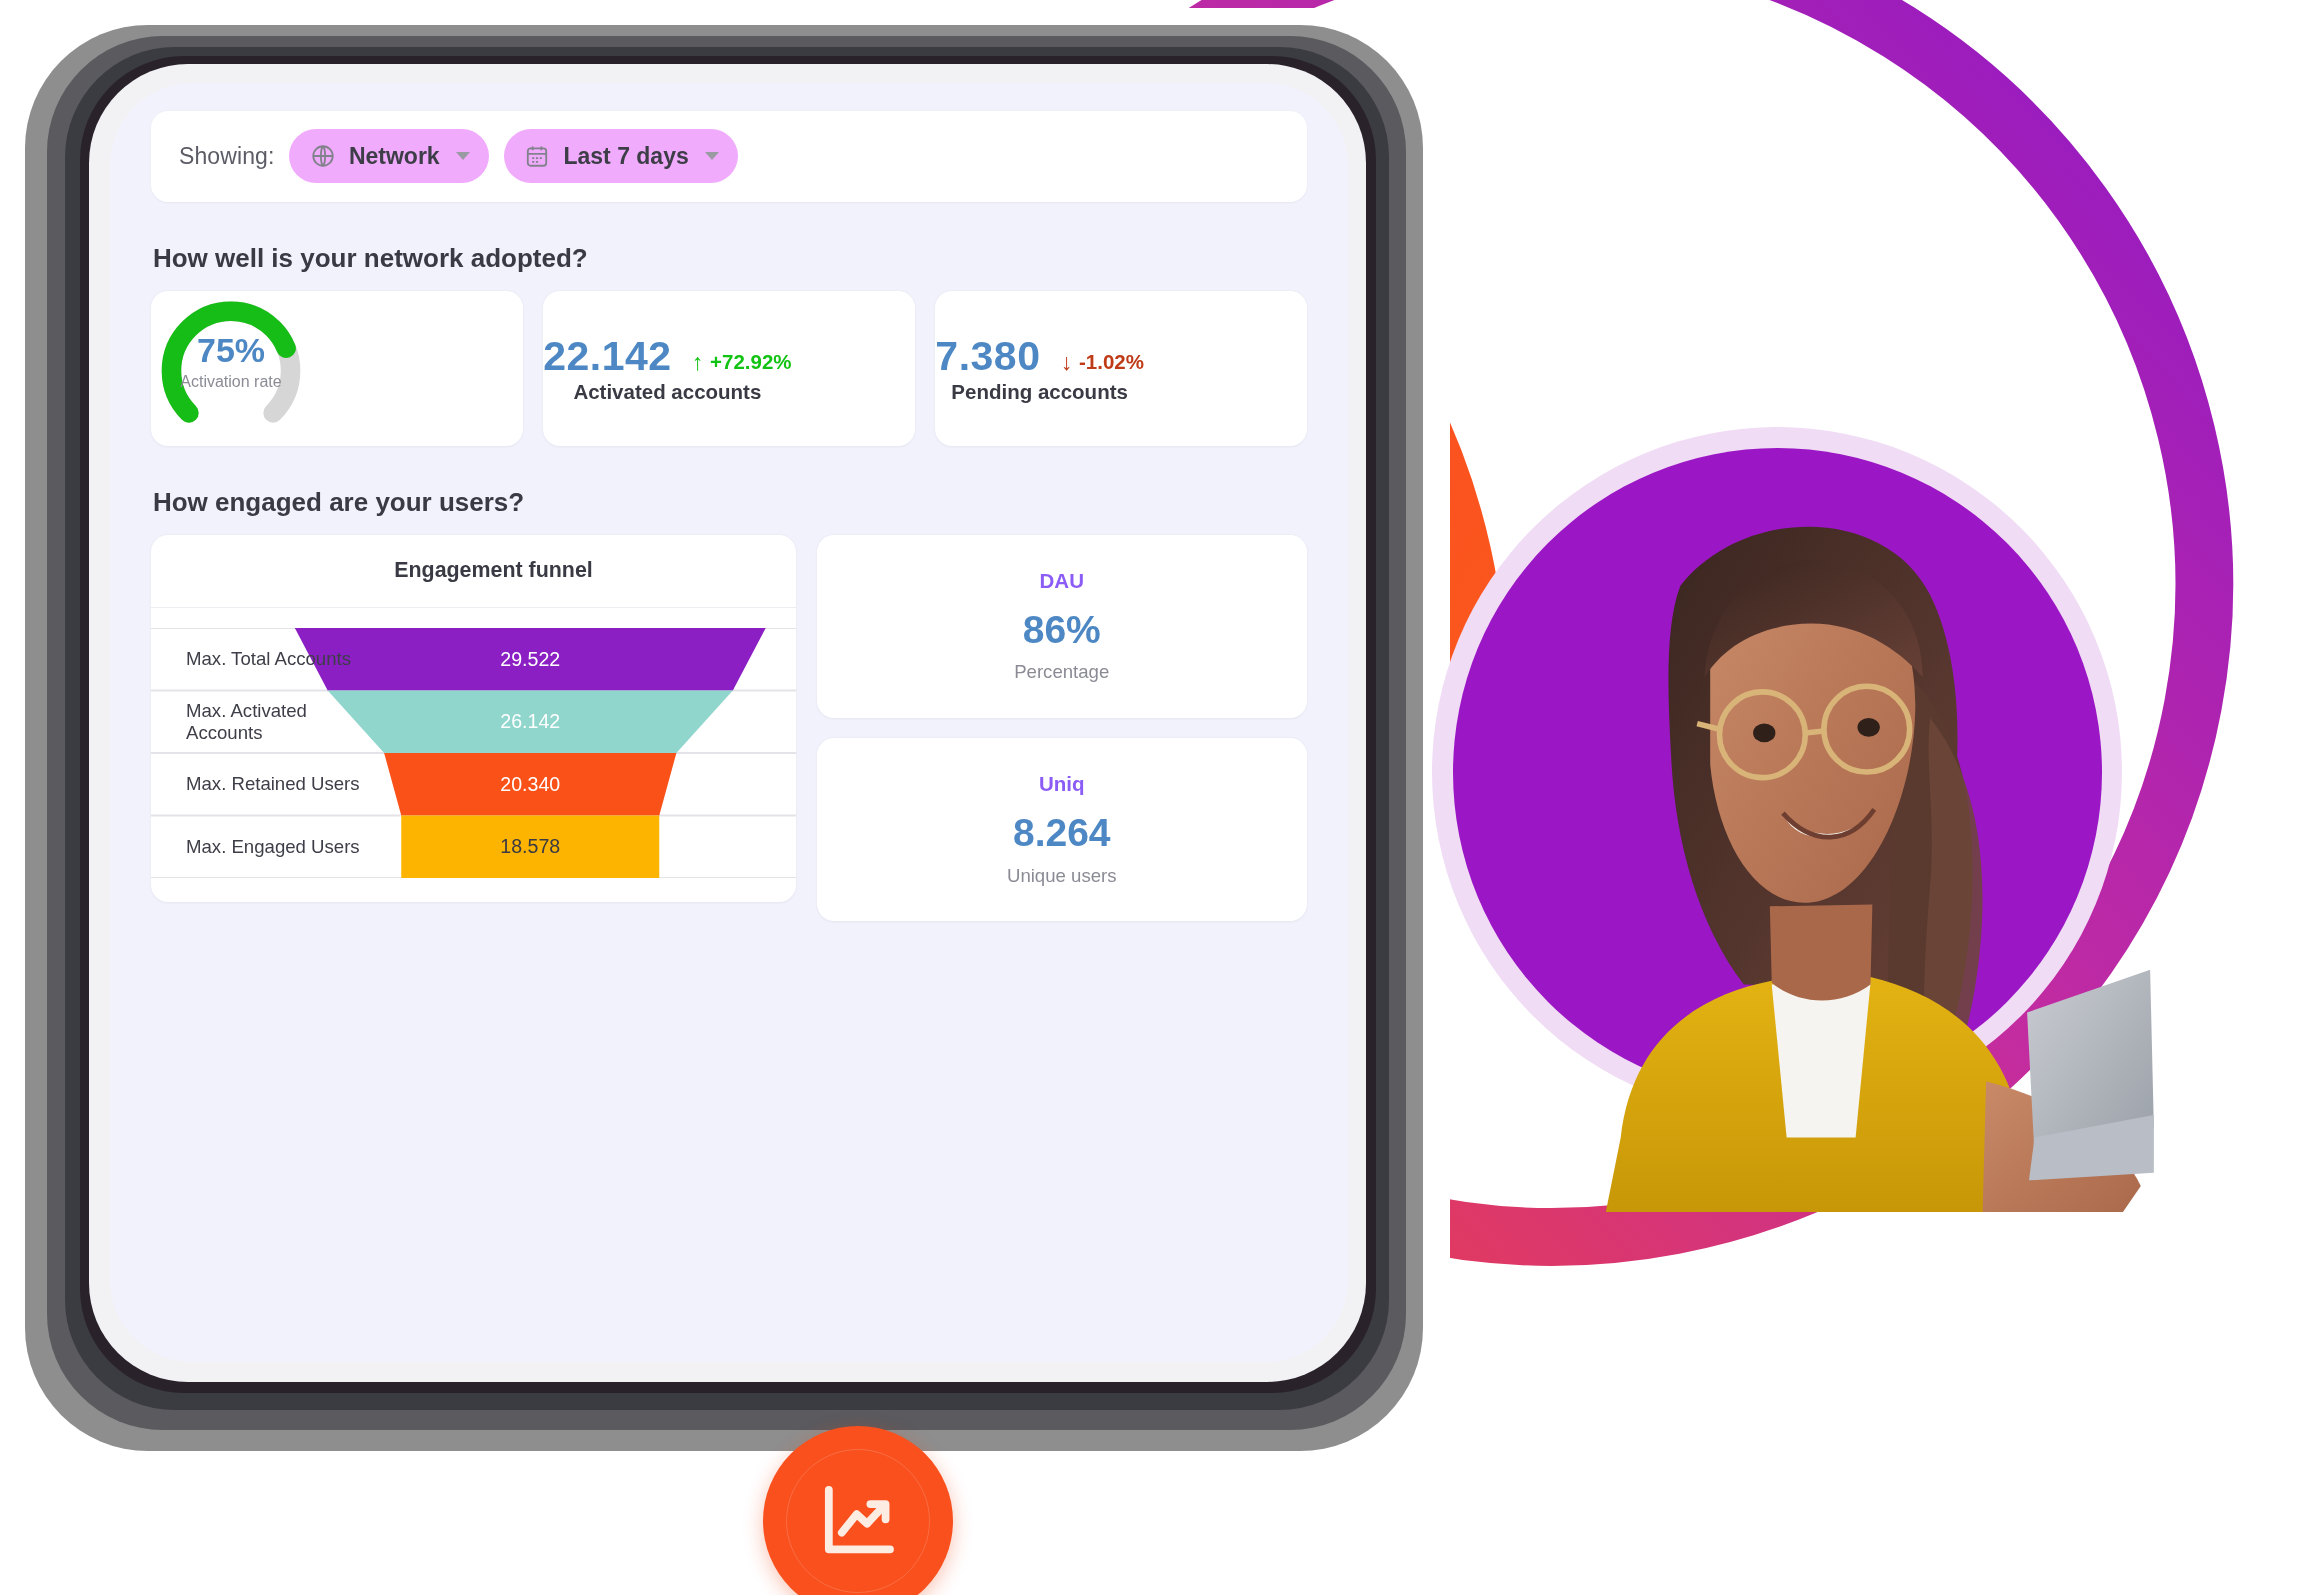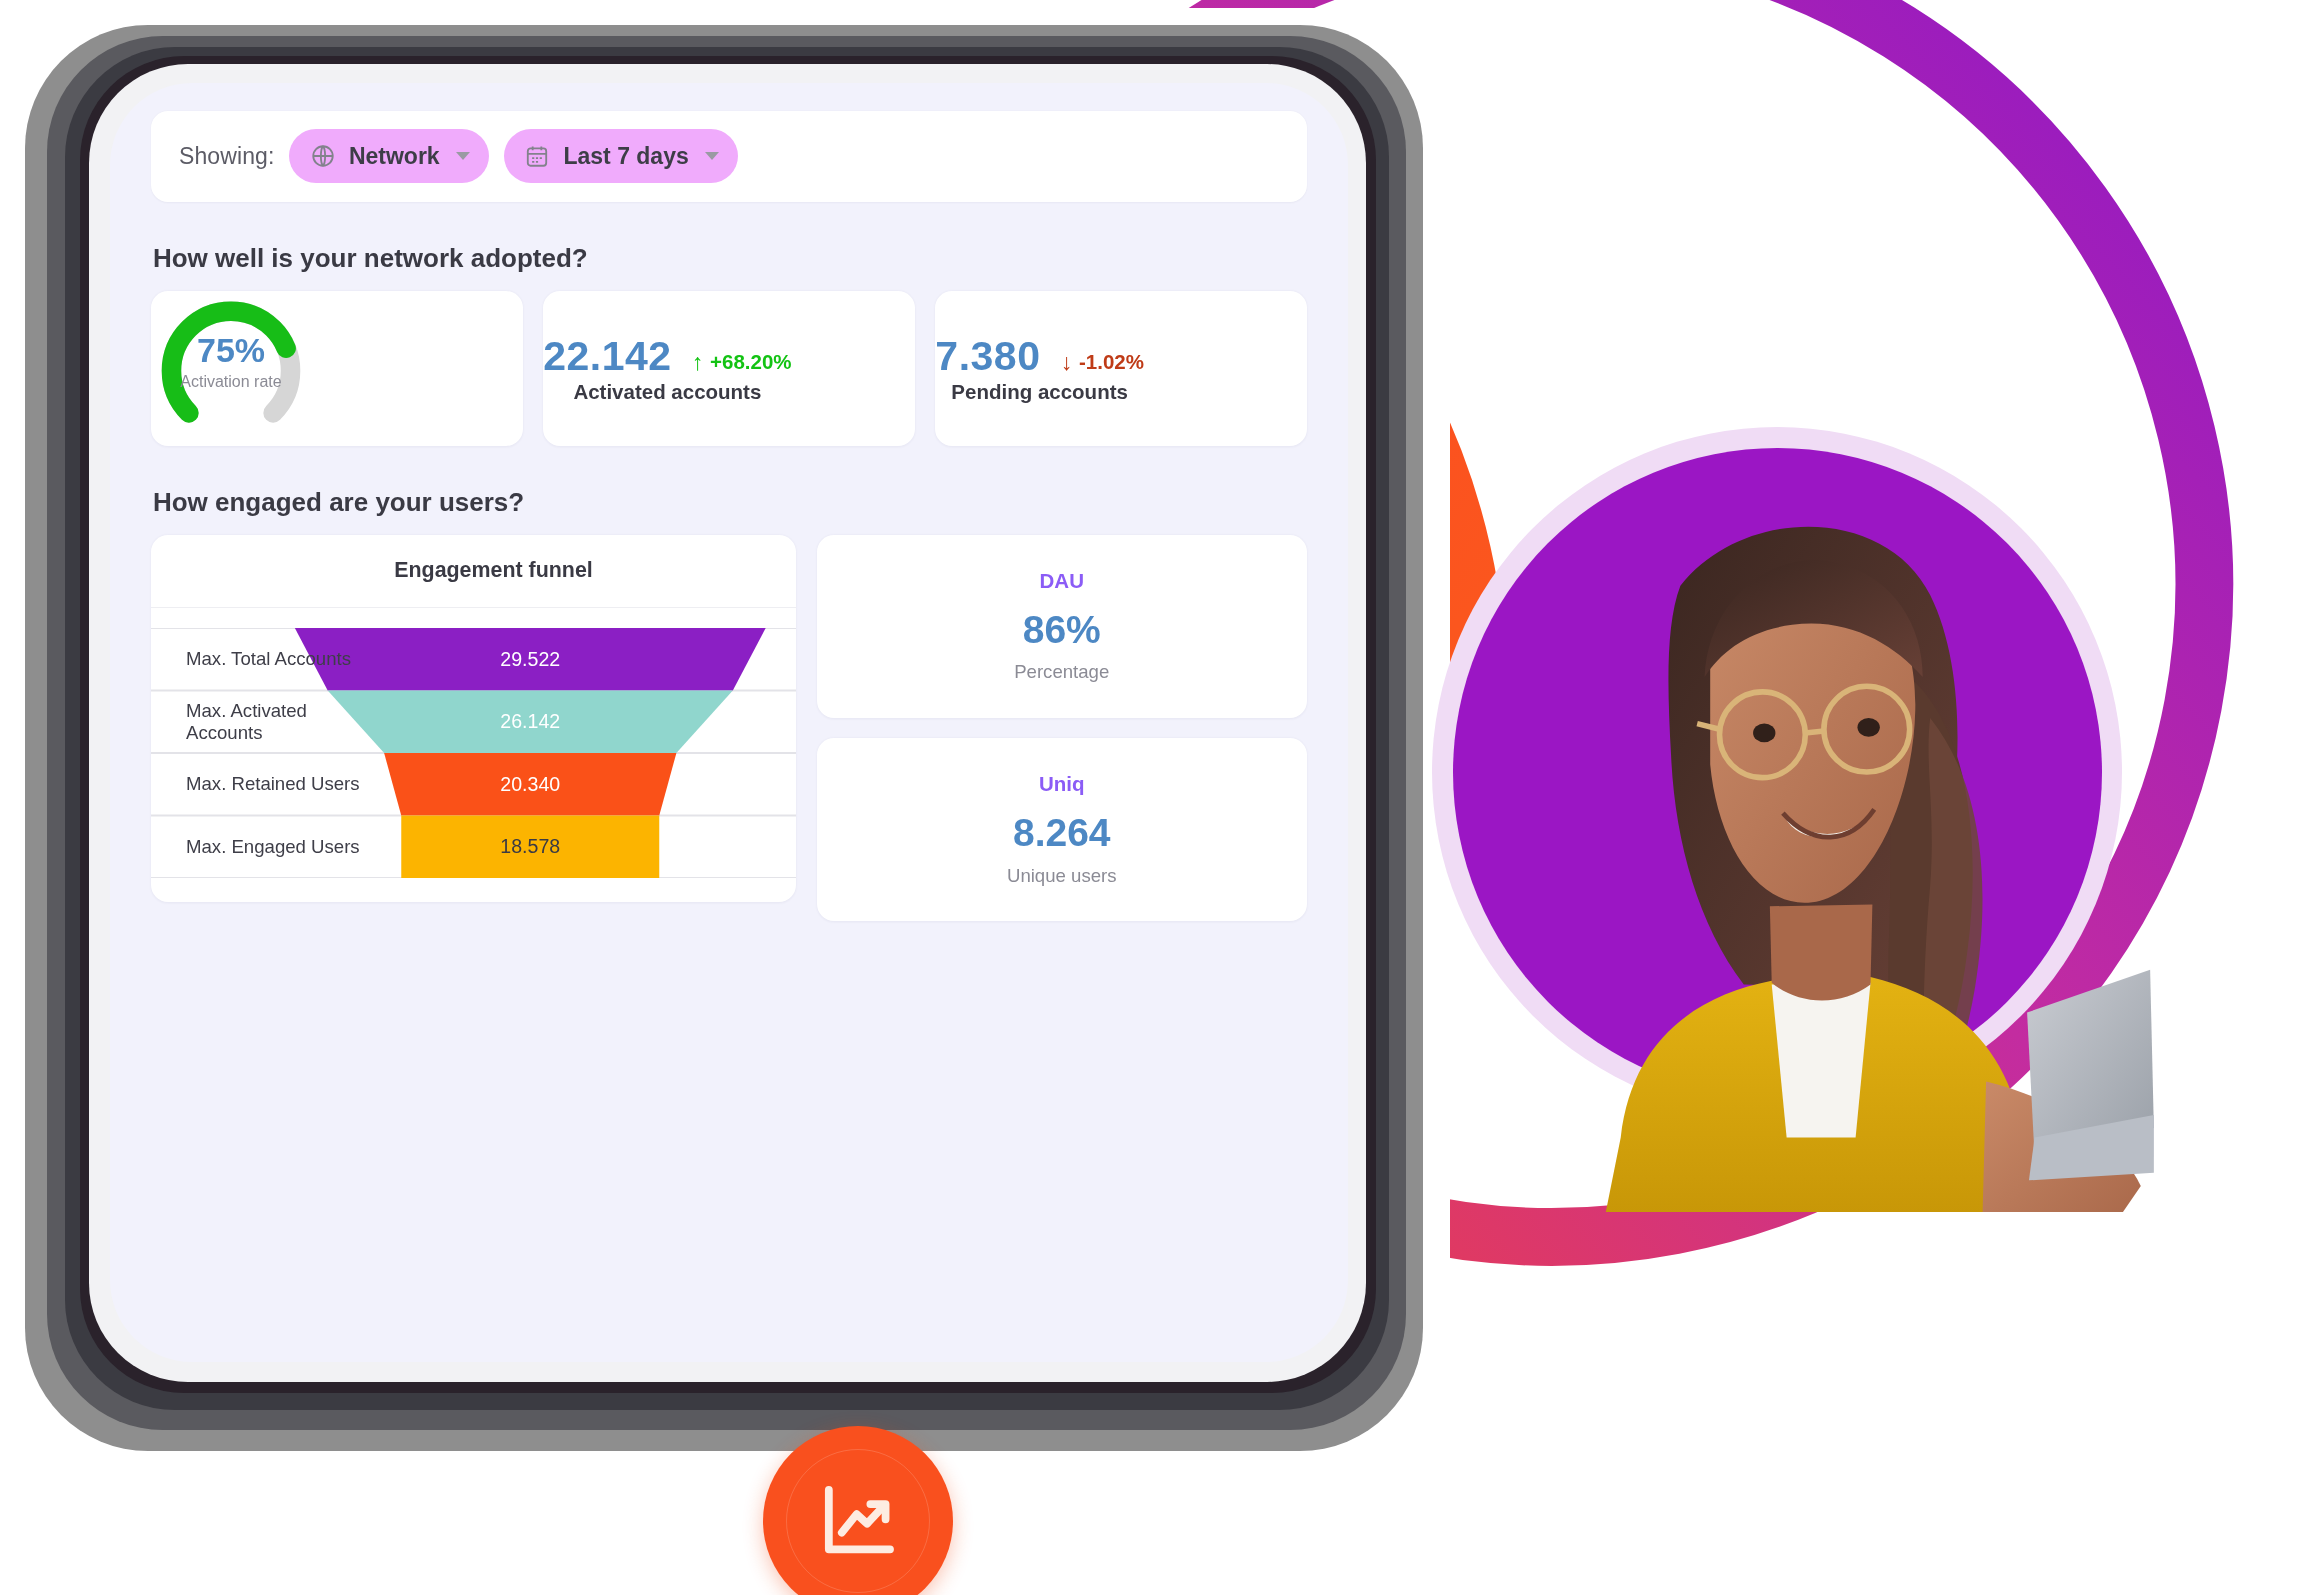--- a/index.html
+++ b/index.html
@@ -211,21 +211,21 @@
               </div>
             </div>
           </div>
 
           <div class="card kpi-card">
             <div class="kpi-inner">
               <div class="kpi-top">
                 <span class="kpi-value">22.142</span>
                 <span class="kpi-delta up">
                   <span class="arrow">↑</span>
-                  <span>+68.20%</span>
+                  <span>+72.92%</span>
                 </span>
               </div>
               <div class="kpi-label">Activated accounts</div>
             </div>
           </div>
 
           <div class="card kpi-card">
             <div class="kpi-inner">
               <div class="kpi-top">
                 <span class="kpi-value">7.380</span>

